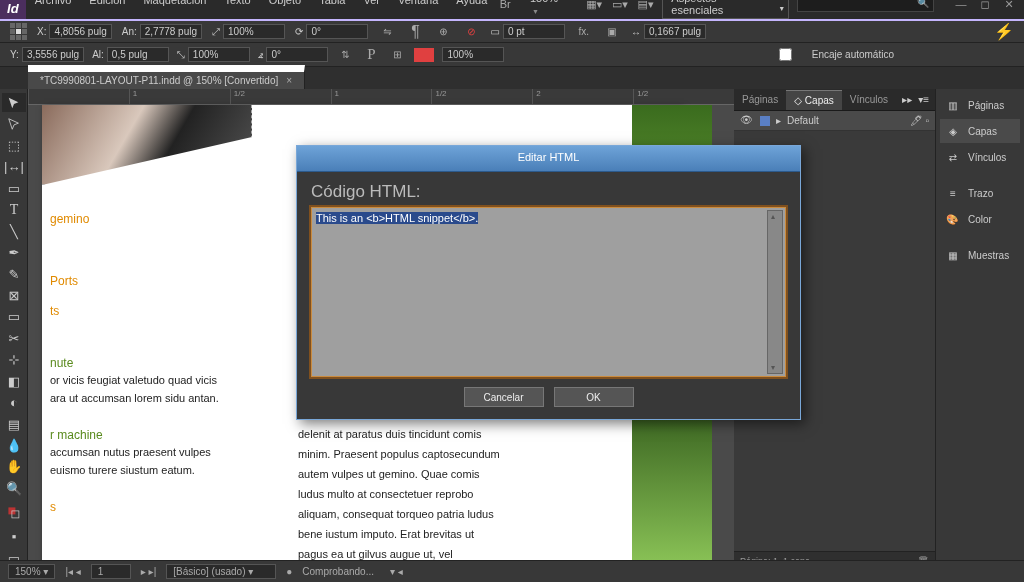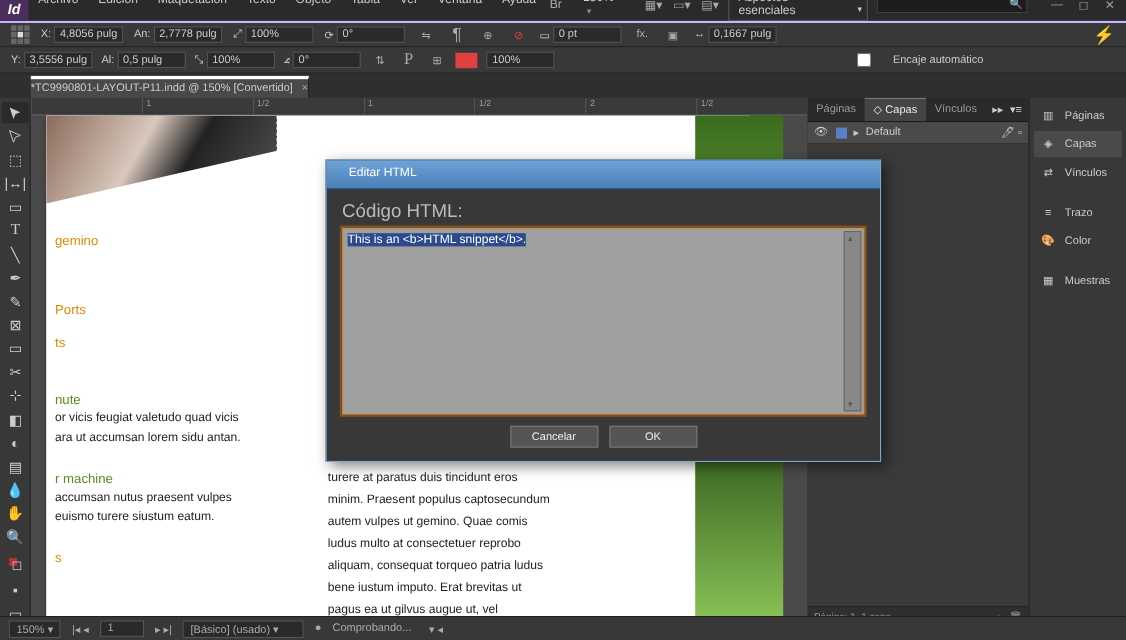--- a/index.html
+++ b/index.html
@@ -15,21 +15,21 @@
 .search-box { width: 140px; height: 16px; background: #1d1d1d; border: 1px solid #444; position: relative; }
 .search-box::before { content: "🔍"; position: absolute; right: 3px; top: 0; font-size: 10px; color: #888; }
 .win-controls { display: flex; gap: 6px; margin-left: 10px; }
 .win-ctrl { width: 18px; height: 14px; display: flex; align-items: center; justify-content: center; color: #999; }
 .control-bar { height: 22px; background: #383838; border-bottom: 1px solid #222; display: flex; align-items: center; padding: 0 10px; gap: 10px; font-size: 10px; }
 .ctrl-field { background: #2a2a2a; border: 1px solid #555; padding: 1px 4px; min-width: 62px; display: inline-block; }
 .ctrl-group { display: flex; align-items: center; gap: 3px; }
 .ctrl-icon { width: 18px; height: 18px; display: flex; align-items: center; justify-content: center; color: #aaa; }
 .control-bar2 { height: 24px; background: #383838; border-bottom: 1px solid #222; display: flex; align-items: center; padding: 0 10px; gap: 8px; font-size: 10px; }
 .doc-tab-row { height: 22px; background: #2f2f2f; display: flex; align-items: flex-end; padding-left: 28px; }
-.doc-tab { background: #494949; padding: 3px 0; border-top: 3px solid #ffffff; border-right: 1px solid #222; font-size: 10px; display: flex; gap: 8px; }
+.doc-tab { background: #494949; padding: 3px 12px; border-top: 7px solid #ffffff; border-right: 1px solid #222; font-size: 10px; display: flex; gap: 8px; }
 .doc-tab .x { font-size: 10px; color: #aaa; }
 .main-area { display: flex; height: 480px; position: relative; }
 .toolbox { width: 28px; background: #383838; border-right: 1px solid #222; display: flex; flex-direction: column; padding-top: 3px; }
 .tool { width: 24px; height: 20px; margin: 1px 2px; display: flex; align-items: center; justify-content: center; color: #ccc; font-size: 13px; }
 .tool.sel { background: #2a2a2a; }
 .tool svg { width: 14px; height: 14px; fill: #ccc; }
 .canvas-wrap { flex: 1; background: #4a4a4a; position: relative; overflow: hidden; }
 .ruler-h { height: 16px; background: #3a3a3a; border-bottom: 1px solid #666; display: flex; font-size: 8px; color: #999; }
 .ruler-h span { flex: 1; border-left: 1px solid #555; padding-left: 3px; }
 .page { position: absolute; left: 14px; top: 16px; width: 640px; height: 470px; background: #fff; box-shadow: 2px 2px 6px rgba(0,0,0,.5); }
@@ -50,21 +50,21 @@
 .panel-body { flex: 1; background: #3a3a3a; }
 .panel-footer { height: 18px; background: #2f2f2f; border-top: 1px solid #222; font-size: 9px; display: flex; align-items: center; padding: 0 6px; color:#999; justify-content:space-between;}
 .iconbar { width: 108px; background: #383838; border-left: 1px solid #222; padding: 4px; display:flex; flex-direction:column; gap:2px;}
 .iconbar-item { height: 24px; display: flex; align-items: center; gap: 8px; padding: 0 6px; font-size: 10px; color: #ccc; }
 .iconbar-item.active { background: #4a4a4a; }
 .iconbar-sep { height: 8px; }
 .ib-icon { width: 14px; display:flex; justify-content:center; }
 .statusbar { position: absolute; bottom: 0; left: 0; right: 0; height: 22px; background: #383838; border-top: 1px solid #222; display: flex; align-items: center; font-size: 10px; padding: 0 8px; gap: 10px; color:#aaa;}
 .sb-field { background: #2a2a2a; border: 1px solid #555; padding: 1px 6px; }
 .dialog { position: absolute; left: 296px; top: 145px; width: 505px; background: #383838; border: 1px solid #79a7d8; box-shadow: 4px 4px 12px rgba(0,0,0,.5); }
-.dialog-title { height: 26px; background: linear-gradient(#6ea3d8, #4a7fb8); color: #fff; padding: 5px 20px; font-size: 11px; border-bottom: 1px solid #2c5a8c; }
+.dialog-title { height: 26px; background: linear-gradient(#6ea3d8, #4a7fb8); color: #fff; padding: 5px 20px; font-size: 11px; border-bottom: 1px solid #2c5a8c; text-align: center; }
 .dialog-body { padding: 10px 14px 12px; }
 .dialog-label { font-size: 17px; color: #bbb; margin-bottom: 5px; }
 .dialog-textarea { width: 100%; height: 170px; background: #9f9f9f; border: 1px solid #ca8b3e; outline: 2px solid #80501e; padding: 4px; font-size: 11px; color: #fff; resize: none; position: relative; }
 .dialog-textarea .sel { background: #2a4a8c; color: #fff; display: inline; }
 .dialog-buttons { display: flex; justify-content: center; gap: 10px; margin-top: 10px; }
 .dialog-btn { width: 80px; height: 20px; background: #555; border: 1px solid #777; color: #eee; font-size: 10px; display:flex; align-items:center; justify-content:center;}
 .scrollbar-stub { position:absolute; right:2px; top:2px; bottom:2px; width:16px; background:#888; border:1px solid #666;}
 .scrollbar-stub::before { content:"▴"; position:absolute; top:1px; left:3px; font-size:8px; color:#555;}
 .scrollbar-stub::after { content:"▾"; position:absolute; bottom:1px; left:3px; font-size:8px; color:#555;}
 .arrow-dn { font-size:7px; color:#888; margin-left:2px;}
@@ -241,21 +241,21 @@
       <div class="page-text hd-orange" style="left:8px;top:106px">gemino</div>
       <div class="page-text hd-orange" style="left:8px;top:168px">Ports</div>
       <div class="page-text hd-orange" style="left:8px;top:198px">ts</div>
       <div class="page-text hd-green" style="left:8px;top:250px">nute</div>
       <div class="page-text" style="left:8px;top:268px">or vicis feugiat valetudo quad vicis</div>
       <div class="page-text" style="left:8px;top:286px">ara ut accumsan lorem sidu antan.</div>
       <div class="page-text hd-green" style="left:8px;top:322px">r machine</div>
       <div class="page-text" style="left:8px;top:340px">accumsan nutus praesent vulpes</div>
       <div class="page-text" style="left:8px;top:358px">euismo turere siustum eatum.</div>
       <div class="page-text hd-orange" style="left:8px;top:394px">s</div>
-      <div class="page-text" style="left:256px;top:322px">turere at paratus duis tincidunt eros</div>
+      <div class="page-text" style="left:256px;top:322px">delenit at paratus duis tincidunt comis</div>
       <div class="page-text" style="left:256px;top:342px">minim. Praesent populus captosecundum</div>
       <div class="page-text" style="left:256px;top:362px">autem vulpes ut gemino. Quae comis</div>
       <div class="page-text" style="left:256px;top:382px">ludus multo at consectetuer reprobo</div>
       <div class="page-text" style="left:256px;top:402px">aliquam, consequat torqueo patria ludus</div>
       <div class="page-text" style="left:256px;top:422px">bene iustum imputo. Erat brevitas ut</div>
       <div class="page-text" style="left:256px;top:442px">pagus ea ut gilvus augue ut, vel</div>
     </div>
   </div>
 
   <div class="right-stack">

